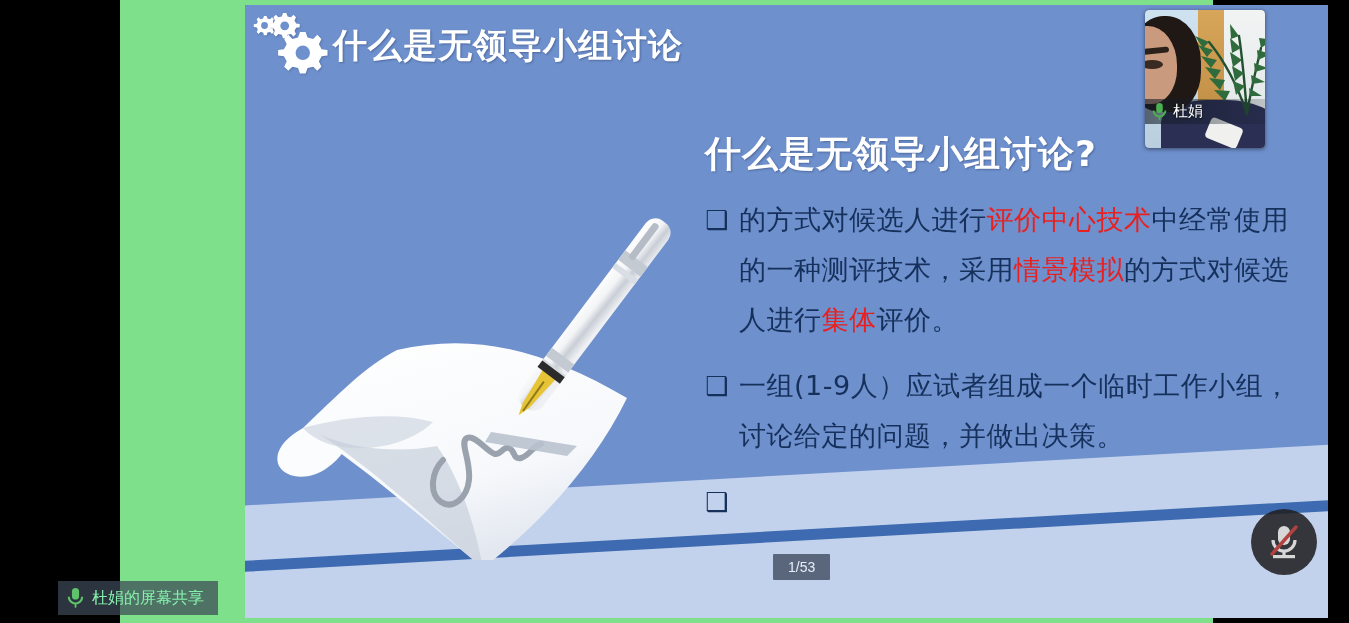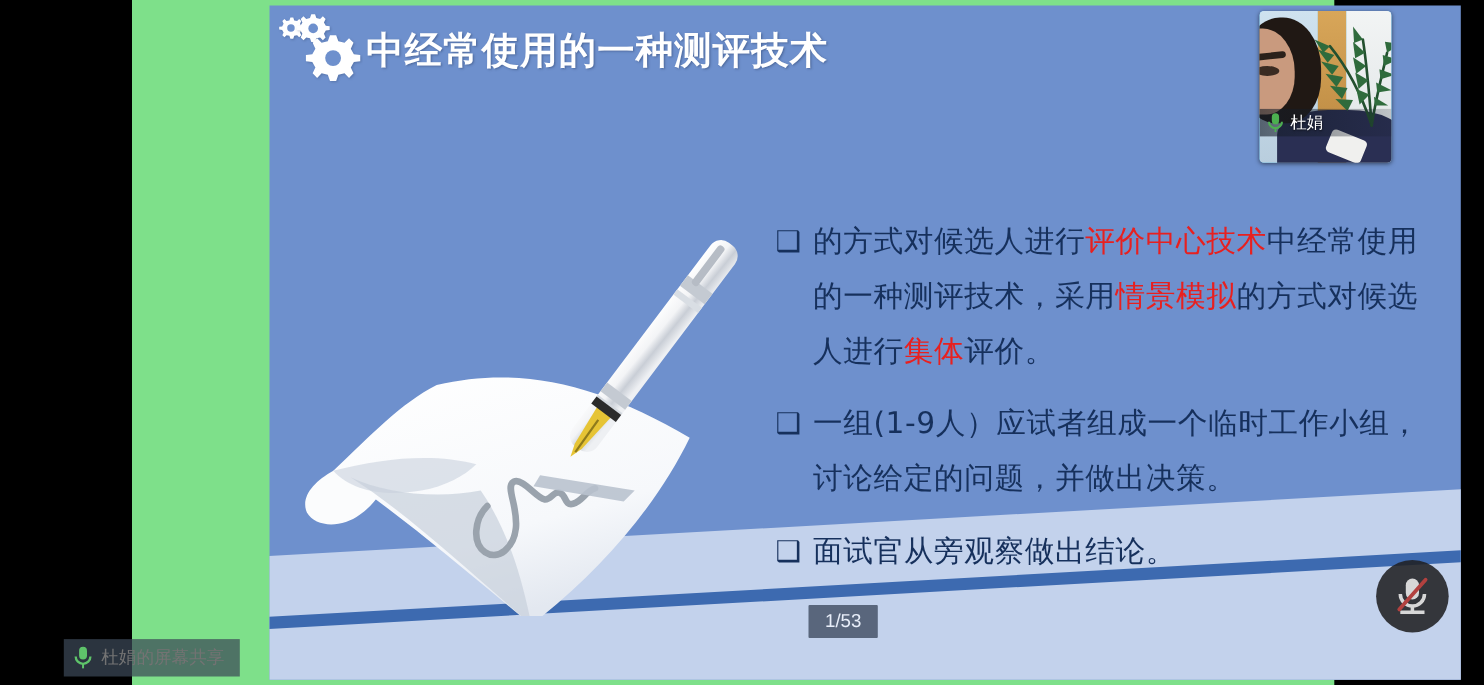--- a/index.html
+++ b/index.html
@@ -58,30 +58,30 @@
     font-size:27px; line-height:50px; color:#16305c; letter-spacing:.5px;
     font-family:"DejaVu Sans","Liberation Sans",sans-serif;
   }
   .hl{ color:#e8201f;margin-top:16px; }
 
   
   #illustration{ position:absolute; left:0px; top:155px; width:440px; height:400px; }
 
   
   #page-indicator{
-    position:absolute; left:490px; bottom:38px;
+    position:absolute; left:528px; bottom:38px;
     background:rgba(25,35,55,.62); color:#e8eef9;
-    padding:5px 15px; border-radius:1px; font-size:17px;
+    padding:5px 15px; border-radius:1px; font-size:14px;
     font-family:"Liberation Sans",sans-serif;
   }
 
   
   #video-tile{
     position:absolute; left:1145px; top:10px; width:120px; height:138px;
-    border-radius:4px; overflow:hidden; background:#7dd3fc;
+    border-radius:4px; overflow:hidden; background:#0f172a;
     box-shadow:0 1px 4px rgba(0,0,0,.5);
   }
   .vt-wall-l{ position:absolute; left:0; top:0; width:44%; height:100%; background:linear-gradient(180deg,#cfe2ef,#b9cede); }
   .vt-wall-c{ position:absolute; left:44%; top:0; width:22%; height:100%; background:linear-gradient(180deg,#d8a659,#b8863f); }
   .vt-wall-r{ position:absolute; left:66%; top:0; width:34%; height:100%; background:linear-gradient(180deg,#f2f4f4,#dfe4e6); }
   .vt-head{
     position:absolute; left:-16px; top:6px; width:72px; height:96px;
     background:#201814; border-radius:48% 48% 42% 42%;
   }
   .vt-face{
@@ -102,21 +102,21 @@
     background:linear-gradient(90deg,rgba(20,28,40,.62),rgba(20,28,40,.18));
   }
   #vt-name{ color:#fff; font-size:15px; font-family:"DejaVu Sans","Liberation Sans",sans-serif; text-shadow:0 1px 2px rgba(0,0,0,.8); }
 
   
   #share-label{
     position:absolute; left:58px; bottom:8px;
     display:flex; align-items:center; gap:7px;
     background:rgba(60,72,88,.72); padding:6px 14px 6px 8px;
   }
-  #share-label-text{ color:#737373; font-size:16px; font-family:"DejaVu Sans","Liberation Sans",sans-serif; }
+  #share-label-text{ color:#86efac; font-size:16px; font-family:"DejaVu Sans","Liberation Sans",sans-serif; }
 
   
   #mute-button{
     position:absolute; right:32px; bottom:48px; width:66px; height:66px;
     border-radius:50%; background:rgba(32,32,34,.88);
     display:flex; align-items:center; justify-content:center;
   }
 </style>
 </head>
 <body>
@@ -138,21 +138,21 @@
         <g class="gear">
           <path fill="#fff" d="M33 5 l3.4 0 1.2 3.4 3.4 .8 2.5-2.5 2.5 2.5-1.5 3.3 1.7 3 3.5 .4 0 3.4-3.5 .4-1.7 3 1.5 3.3-2.5 2.5-2.5-2.5-3.4 .8-1.2 3.4-3.4 0-1.2-3.4-3.4-.8-2.5 2.5-2.5-2.5 1.5-3.3-1.7-3-3.5-.4 0-3.4 3.5-.4 1.7-3-1.5-3.3 2.5-2.5 2.5 2.5 3.4-.8z"></path>
           <circle cx="34.7" cy="17.8" r="4.4" fill="#6e90cd"></circle>
         </g>
         <g class="gear">
           <path fill="#fff" d="M50 24 l5.6 0 2 5.6 5.6 1.3 4.1-4.1 4.1 4.1-2.5 5.4 2.8 5 5.8 .7 0 5.6-5.8 .7-2.8 5 2.5 5.4-4.1 4.1-4.1-4.1-5.6 1.3-2 5.6-5.6 0-2-5.6-5.6-1.3-4.1 4.1-4.1-4.1 2.5-5.4-2.8-5-5.8-.7 0-5.6 5.8-.7 2.8-5-2.5-5.4 4.1-4.1 4.1 4.1 5.6-1.3z"></path>
           <circle cx="52.8" cy="44.8" r="7.2" fill="#6e90cd"></circle>
         </g>
       </svg>
 
-      <div id="slide-title">中经常使用的一种测评技术</div>
+      <div id="slide-title">什么是无领导小组讨论</div>
 
       <svg id="illustration" viewBox="0 0 440 400">
         <defs>
           <linearGradient id="paperG" x1="0" y1="0" x2="0.4" y2="1">
             <stop offset="0%" stop-color="#ffffff"></stop>
             <stop offset="70%" stop-color="#f6f8fb"></stop>
             <stop offset="100%" stop-color="#e3e8f0"></stop>
           </linearGradient>
           <linearGradient id="penG" x1="0" y1="0" x2="1" y2="0.3">
             <stop offset="0%" stop-color="#ffffff"></stop>
@@ -184,33 +184,33 @@
           <rect x="262" y="182" width="28" height="10" fill="#c4cad2"></rect>
           <rect x="262" y="196" width="28" height="5" fill="#d4d9df"></rect>
           <rect x="268" y="20" width="7" height="44" rx="3" fill="#b6bcc5"></rect>
 
           <path d="M268 204 L 284 204 L 280 244 L 276 256 L 272 244 Z" fill="#e6c435"></path>
           <path d="M276 214 L 277 250" stroke="#8e7a1c" stroke-width="2"></path>
           <rect x="262" y="198" width="28" height="8" fill="#2b2b2b"></rect>
         </g>
       </svg>
 
+      <div id="content-heading">什么是无领导小组讨论?</div>
 
       <div id="bullets">
         <div class="bullet">
           <span class="bullet-mark">❑</span>
           <span class="bullet-body"><span>的方式对候选人进行</span><span class="hl">评价中心技术</span><span>中经常使用的一种测评技术，采用</span><span class="hl">情景模拟</span><span>的方式对候选人进行</span><span class="hl">集体</span><span>评价。</span></span>
         </div>
         <div class="bullet">
           <span class="bullet-mark">❑</span>
           <span class="bullet-body"><span>一组(1-9人）应试者组成一个临时工作小组，讨论给定的问题，并做出决策。</span></span>
         </div>
         <div class="bullet">
           <span class="bullet-mark">❑</span>
-          <span class="bullet-body"><span>面试官从旁观察做出结论。</span></span>
         </div>
       </div>
 
       <div id="page-indicator">1/53</div>
     </div>
   </div>
 
   <div id="video-tile">
     <div class="vt-wall-l"></div>
     <div class="vt-wall-c"></div>

